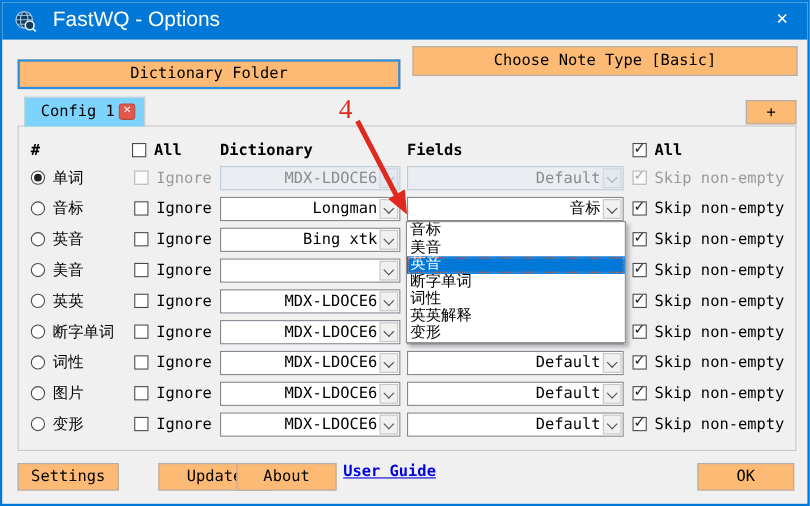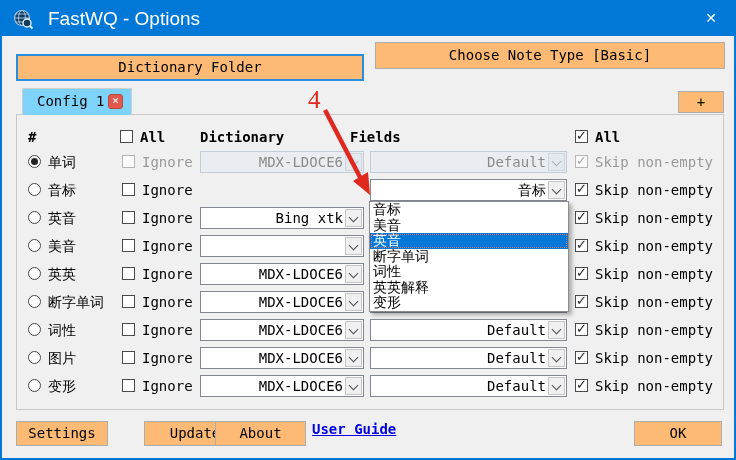--- a/index.html
+++ b/index.html
@@ -112,41 +112,42 @@
   </div>
   <div class="btn btn-plus">+</div>
 
   <div class="pane"></div>
 
   <div class="hdr">
     <span class="txt" style="left:26px">#</span>
     <span class="cb" style="left:118px;top:4px"></span>
     <span class="txt" style="left:138px">All</span>
     <span class="txt" style="left:198px">Dictionary</span>
-    <span class="txt" style="left:348px">Fields</span>
+    <span class="txt" style="left:368px">Fields</span>
     <span class="cb checked" style="left:573px;top:4px"></span>
     <span class="txt" style="left:593px">All</span>
   </div>
 
   <div class="row" style="top:146px">
     <span class="radio sel p-radio"></span>
     <span class="rlabel">单词</span>
     <span class="cb dis p-ign"></span>
     <span class="clabel gray p-ignlbl">Ignore</span>
     <div class="combo disabled c-dict"><span>MDX-LDOCE6</span><span class="arr"></span></div>
     <div class="combo disabled c-fields"><span>Default</span><span class="arr"></span></div>
     <span class="cb checked dis p-skip"></span>
     <span class="clabel gray p-skiplbl">Skip non-empty</span>
   </div>
 
   <div class="row" style="top:174px">
     <span class="radio p-radio"></span>
     <span class="rlabel">音标</span>
     <span class="cb p-ign"></span>
     <span class="clabel p-ignlbl">Ignore</span>
+    <div class="combo c-dict"><span>Longman</span><span class="arr"></span></div>
     <div class="combo c-fields"><span>音标</span><span class="arr"></span></div>
     <span class="cb checked p-skip"></span>
     <span class="clabel p-skiplbl">Skip non-empty</span>
   </div>
 
   <div class="row" style="top:202px">
     <span class="radio p-radio"></span>
     <span class="rlabel">英音</span>
     <span class="cb p-ign"></span>
     <span class="clabel p-ignlbl">Ignore</span>

